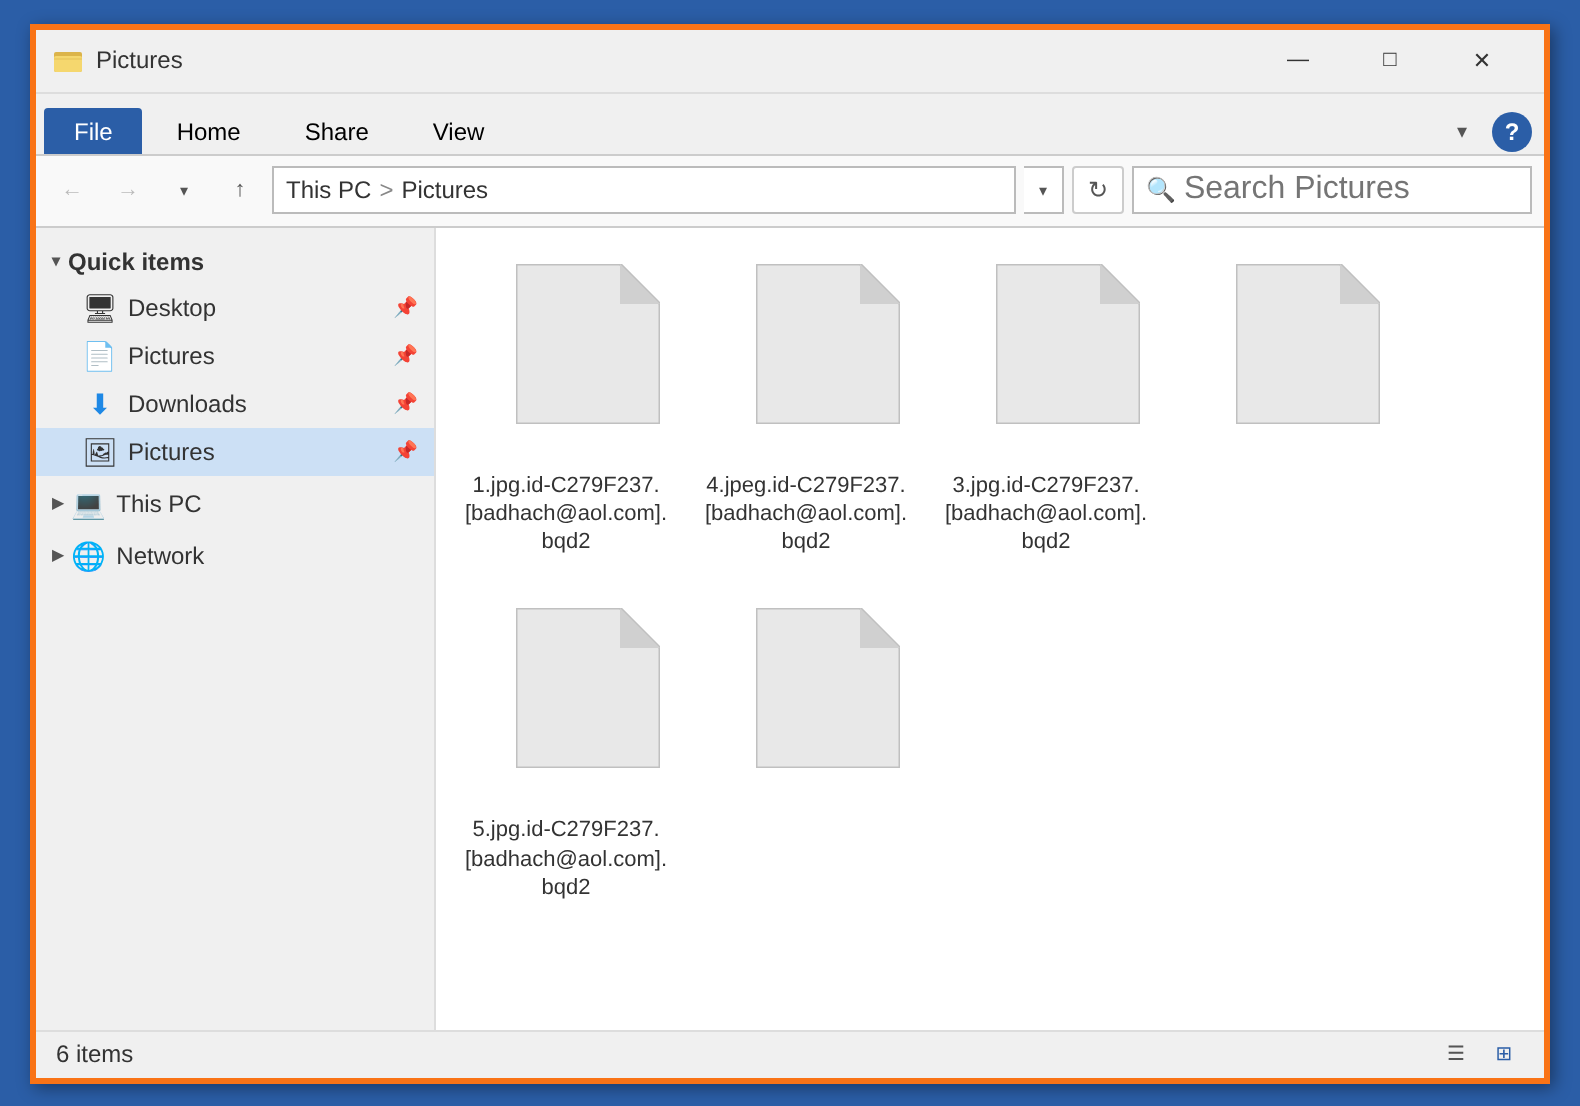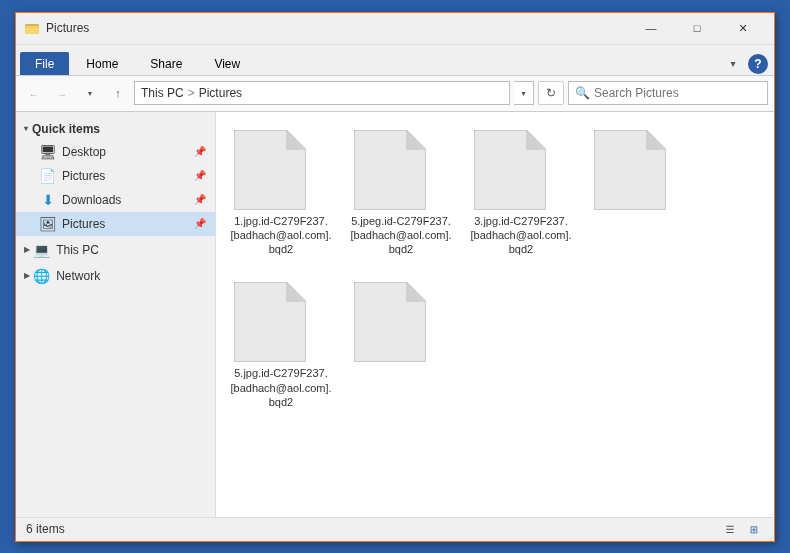--- a/index.html
+++ b/index.html
@@ -10,21 +10,21 @@
       font-size: 12px;
       background: #2b5ea7;
       display: flex;
       align-items: center;
       justify-content: center;
     }
     .window {
       width: 760px;
       height: 530px;
       background: #f0f0f0;
-      border: 1px solid #f97316;
+      border: 3px solid #f97316;
       display: flex;
       flex-direction: column;
       box-shadow: 2px 2px 8px rgba(0,0,0,0.4);
     }
     
     .title-bar {
       height: 32px;
       background: #f0f0f0;
       display: flex;
       align-items: center;
@@ -175,21 +175,21 @@
       background: white;
       border: 1px solid #bbb;
       display: flex;
       align-items: center;
       padding: 0 6px;
       gap: 4px;
     }
     .search-box input {
       border: none;
       outline: none;
-      font-size: 12px;
+      font-size: 16px;
       color: #ef4444;
       width: 100%;
       background: transparent;
     }
     
     .main-content {
       display: flex;
       flex: 1;
       overflow: hidden;
     }
@@ -254,24 +254,25 @@
     }
     .file-grid {
       display: flex;
       flex-wrap: wrap;
       gap: 10px;
     }
     .file-item {
       width: 110px;
       display: flex;
       flex-direction: column;
-      align-items: flex-start;
+      align-items: flex-end;
       padding: 8px 4px;
       cursor: pointer;
       border-radius: 2px;
+      gap: 20px;
     }
     .file-icon {
       width: 80px;
       height: 80px;
       display: flex;
       align-items: center;
       justify-content: center;
       margin-bottom: 4px;
     }
     .file-icon svg {
@@ -426,21 +427,21 @@
           <div class="file-name">1.jpg.id-C279F237.[badhach@aol.com].bqd2</div>
         </div>
 
         <div class="file-item">
           <div class="file-icon">
             <svg viewBox="0 0 72 80" xmlns="http://www.w3.org/2000/svg">
               <polygon points="0,0 52,0 72,20 72,80 0,80" fill="#e8e8e8" stroke="#c0c0c0" stroke-width="1.5"></polygon>
               <polygon points="52,0 52,20 72,20" fill="#d0d0d0"></polygon>
             </svg>
           </div>
-          <div class="file-name">5.jpeg.id-C279F237.[badhach@aol.com].bqd2</div>
+          <div class="file-name">4.jpeg.id-C279F237.[badhach@aol.com].bqd2</div>
         </div>
 
         <div class="file-item">
           <div class="file-icon">
             <svg viewBox="0 0 72 80" xmlns="http://www.w3.org/2000/svg">
               <polygon points="0,0 52,0 72,20 72,80 0,80" fill="#e8e8e8" stroke="#c0c0c0" stroke-width="1.5"></polygon>
               <polygon points="52,0 52,20 72,20" fill="#d0d0d0"></polygon>
             </svg>
           </div>
           <div class="file-name">3.jpg.id-C279F237.[badhach@aol.com].bqd2</div>

